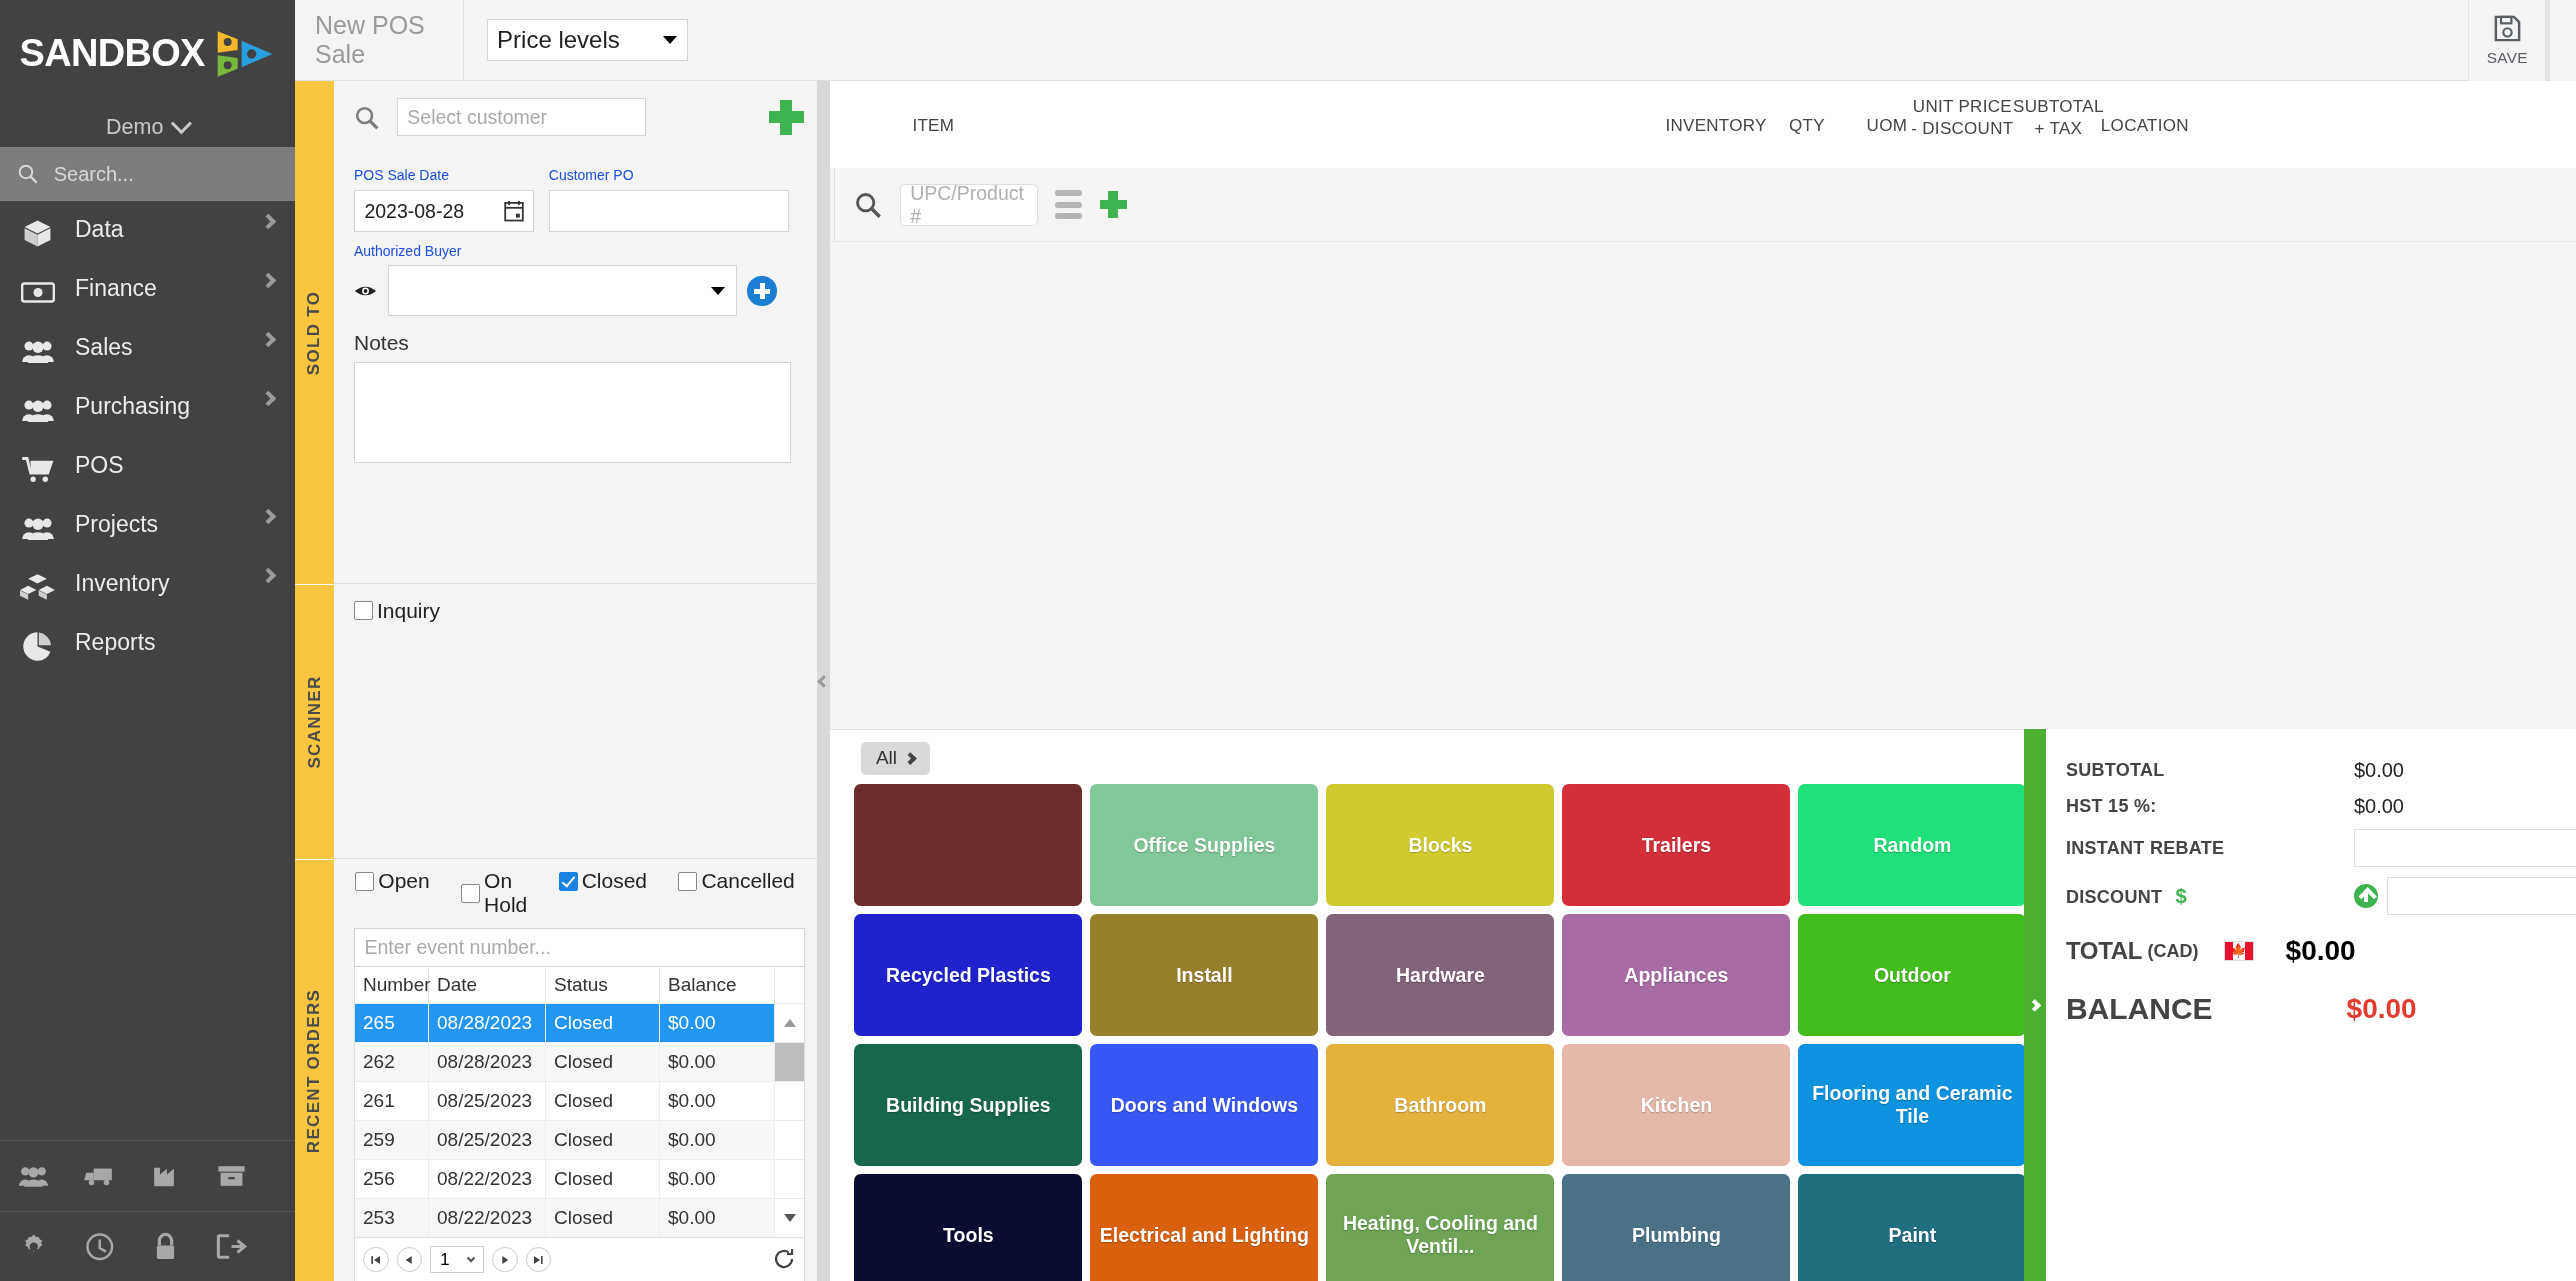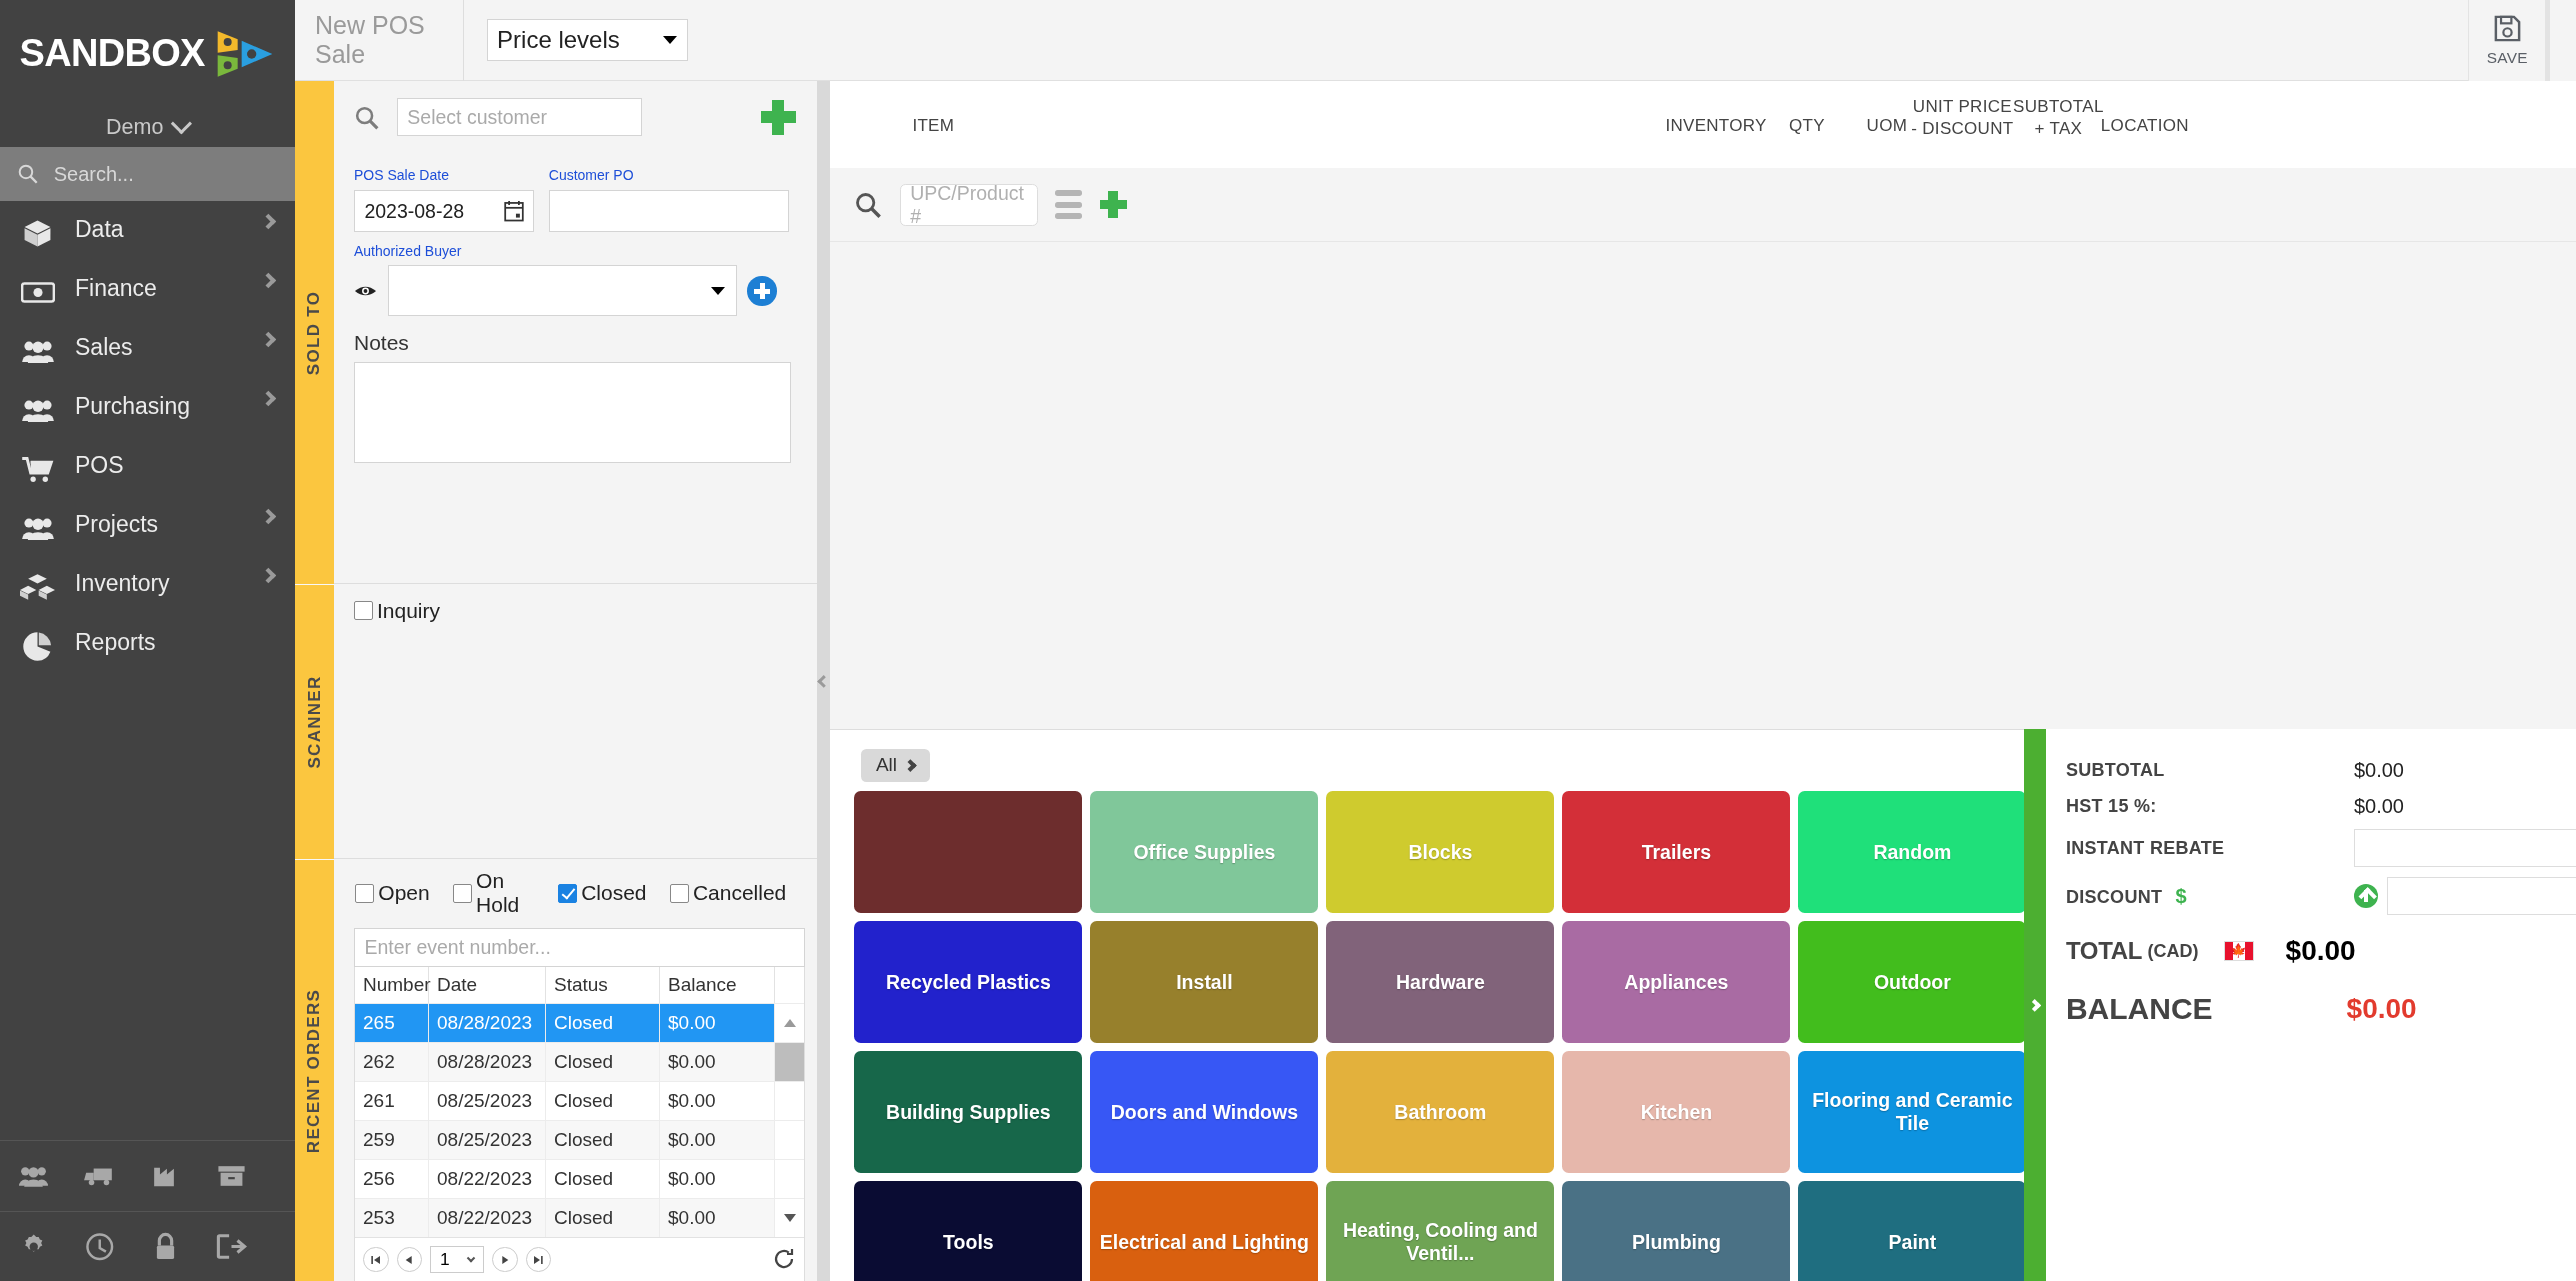--- a/index.html
+++ b/index.html
@@ -140,21 +140,21 @@
 
   .cbx { width: 19px; height: 19px; border: 1.3px solid #888; background:#fff;
     border-radius: 2px; flex: 0 0 19px; display:inline-block; vertical-align:-2.7px; }
   .cbx.on { background:#1a82e2; border-color:#1a82e2; position:relative; }
   .cbx.on::after { content:""; position:absolute; left:5.4px; top:1.3px; width:5.4px;
     height:10.7px; border-right:2.7px solid #fff; border-bottom:2.7px solid #fff;
     transform: rotate(40deg); }
   .inquiry-row { display:flex; align-items:center; gap: 4px; }
   .inquiry-row .t { font-size: 21px; color:#222; }
 
-  .status-row { display:flex; align-items:center; gap: 6px; padding: 4px 1.3px 10.7px 1.3px; }
+  .status-row { display:flex; align-items:flex-start; gap: 14px; padding: 4px 1.3px 10.7px 1.3px; }
   .status-item { display:flex; align-items:center; gap: 4px; margin-right: 17.4px; }
   .status-item .t { font-size: 21px; color:#222; }
 
   .evt-input { width: 451px; height: 39px; border:0.7px solid #d4d4d4;
     background:#fff; display:flex; align-items:center; padding: 0 9.4px; }
   .evt-input .ph { color:#aaa; font-size: 19.5px; }
 
   .ro-table { width: 451px; border:0.7px solid #ddd; border-top:none; background:#fff; }
   .ro-head { display:flex; height: 36px; }
   .ro-head div { font-size: 19px; color:#333; display:flex; align-items:center;
@@ -204,21 +204,21 @@
   .hamb i { display:block; height: 6px; background:#b5b5b5; border-radius: 2.7px; }
   .plus-green-sm { width: 27px; height: 27px; position: relative; cursor:pointer; }
   .plus-green-sm::before, .plus-green-sm::after { content:""; position:absolute; background:#3eb34f; }
   .plus-green-sm::before { left:0; top: 8.7px; width:27px; height:9.4px; }
   .plus-green-sm::after { top:0; left: 8.7px; height:27px; width:9.4px; }
 
   .grid-blank { flex: 1 1 auto; background:#f4f4f4; position:relative; }
 
   .lower { height: 553px; display:flex; }
   .tiles-wrap { width: 1194px; flex:0 0 1194px; background:#fff;
-    border-top: 1.3px solid #ddd; padding: 19px 0 0 24px; position:relative; }
+    border-top: 1.3px solid #ddd; padding: 12px 0 0 24px; position:relative; }
   .all-btn { display:inline-flex; align-items:center; gap: 9.4px;
     background:#d9d9d9; border-radius: 5.4px; padding: 5.4px 14.8px;
     font-size: 19px; color:#333; cursor:pointer; margin-left: 6.7px; }
   .all-btn .ch { width: 8.7px; height: 8.7px; border-right: 4px solid #444;
     border-top: 4px solid #444; transform: rotate(45deg); }
   .tiles { margin-top: 9.4px; display:grid; grid-template-columns: repeat(5, 228px);
     gap: 8px 8px; }
   .tile { height: 122px; border-radius: 6.7px; display:flex;
     align-items:center; justify-content:center; cursor:pointer;
     color:#fff; font-size: 19.5px; font-weight: bold;

